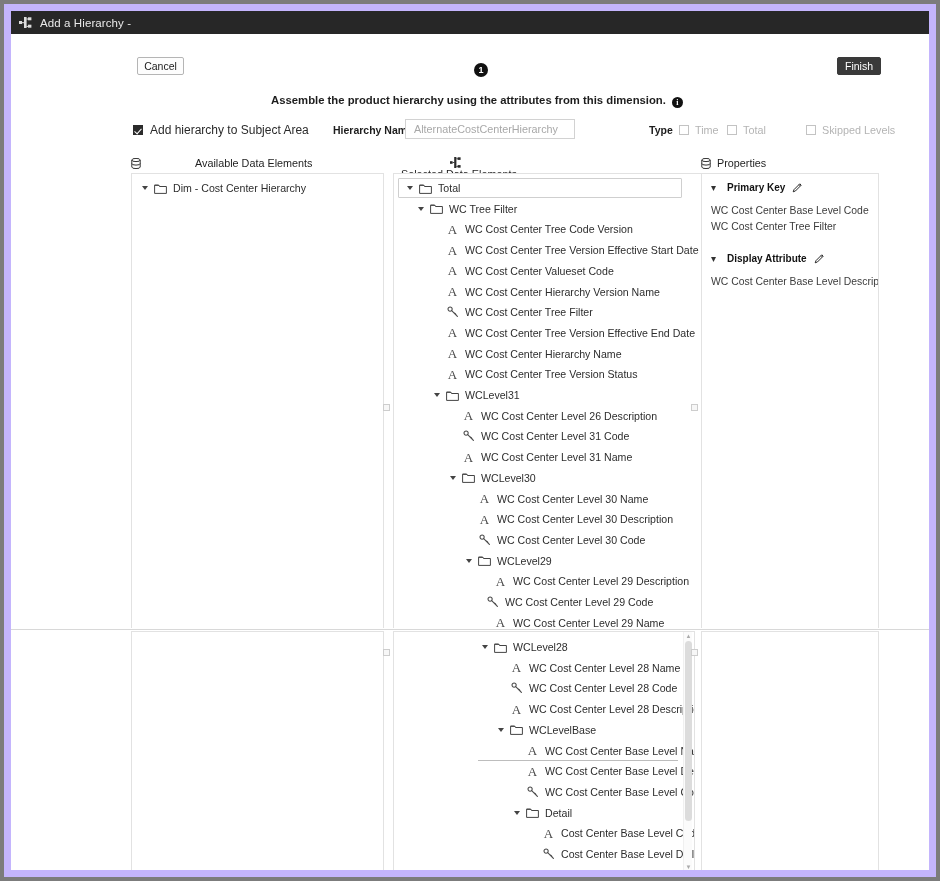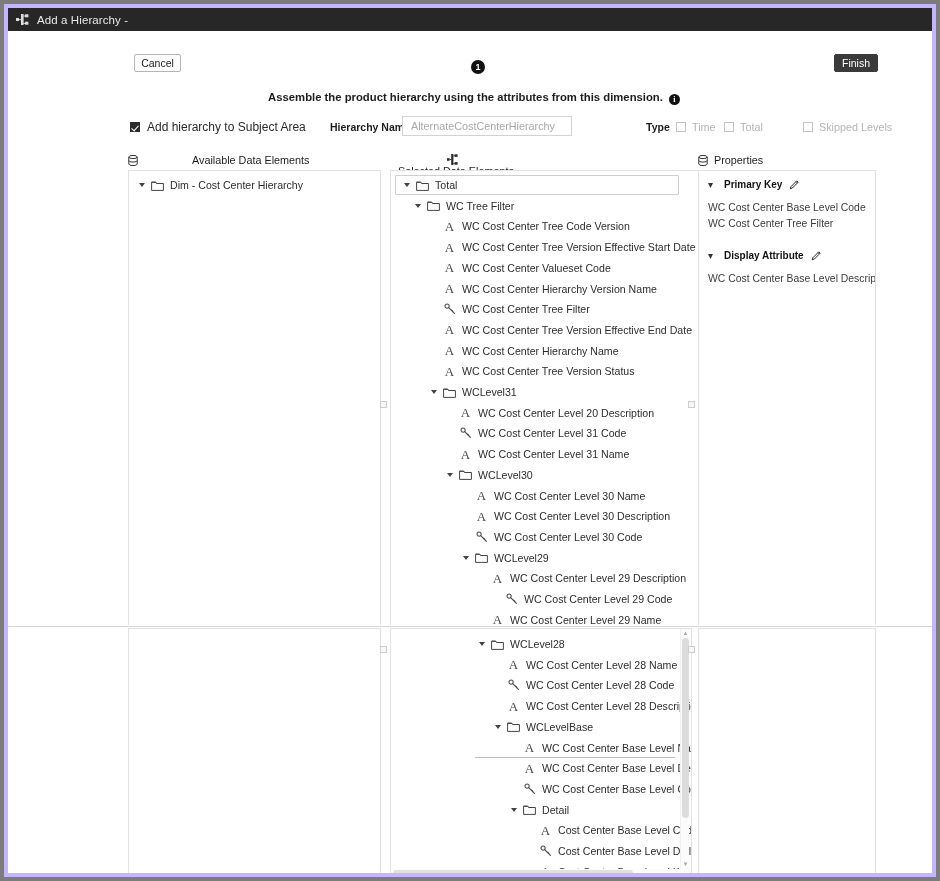--- a/index.html
+++ b/index.html
@@ -8,21 +8,21 @@
     width: 940px; height: 881px;
     background: #7c7c7c;
     font-family: "Liberation Sans", sans-serif;
     overflow: hidden;
   }
   #app {
     position: absolute;
     left: 4px; top: 4px;
     width: 932px; height: 873px;
     background: #ffffff;
-    border: 4px solid #c4b5fd;
+    border: 7px solid #c4b5fd;
     overflow: hidden;
     padding-left: 38px;
   }
   
   #titlebar {
     position: absolute; left: 0; top: 0;
     width: 932px; height: 23px;
     background: #272727;
     color: #e9e9e9;
     display: flex; align-items: center;
@@ -450,21 +450,21 @@
               <path d="M0.6 2.2 h4.0 l1.1 1.3" fill="none" stroke="#3a3a3a" stroke-width="0.95"></path>
             </svg>
           </span>
           <span class="tlabel">WCLevel31</span>
         </div>
         <div class="trow" style="top: 231.7px; left: 54px;">
           <span class="twist" style="visibility:hidden"></span>
           <span class="ticon">
             <span class="attr-glyph">A</span>
           </span>
-          <span class="tlabel">WC Cost Center Level 20 Description</span>
+          <span class="tlabel">WC Cost Center Level 26 Description</span>
         </div>
         <div class="trow" style="top: 252.4px; left: 54px;">
           <span class="twist" style="visibility:hidden"></span>
           <span class="ticon">
             <svg width="12" height="12" viewBox="0 0 12 12">
               <circle cx="3.1" cy="3.1" r="2.1" fill="none" stroke="#4a4a4a" stroke-width="1.05"></circle>
               <path d="M4.7 4.7 L10.4 10.4" stroke="#4a4a4a" stroke-width="1.15" stroke-linecap="round"></path>
               <path d="M7.6 7.0 L8.9 8.3" stroke="#4a4a4a" stroke-width="1.05" stroke-linecap="round"></path>
             </svg>
           </span>
@@ -522,21 +522,21 @@
           </span>
           <span class="tlabel">WCLevel29</span>
         </div>
         <div class="trow" style="top: 397.3px; left: 86px;">
           <span class="twist" style="visibility:hidden"></span>
           <span class="ticon">
             <span class="attr-glyph">A</span>
           </span>
           <span class="tlabel">WC Cost Center Level 29 Description</span>
         </div>
-        <div class="trow" style="top: 418px; left: 100px;">
+        <div class="trow" style="top: 418px; left: 78px;">
           <span class="twist" style="visibility:hidden"></span>
           <span class="ticon">
             <svg width="12" height="12" viewBox="0 0 12 12">
               <circle cx="3.1" cy="3.1" r="2.1" fill="none" stroke="#4a4a4a" stroke-width="1.05"></circle>
               <path d="M4.7 4.7 L10.4 10.4" stroke="#4a4a4a" stroke-width="1.15" stroke-linecap="round"></path>
               <path d="M7.6 7.0 L8.9 8.3" stroke="#4a4a4a" stroke-width="1.05" stroke-linecap="round"></path>
             </svg>
           </span>
           <span class="tlabel">WC Cost Center Level 29 Code</span>
         </div>

